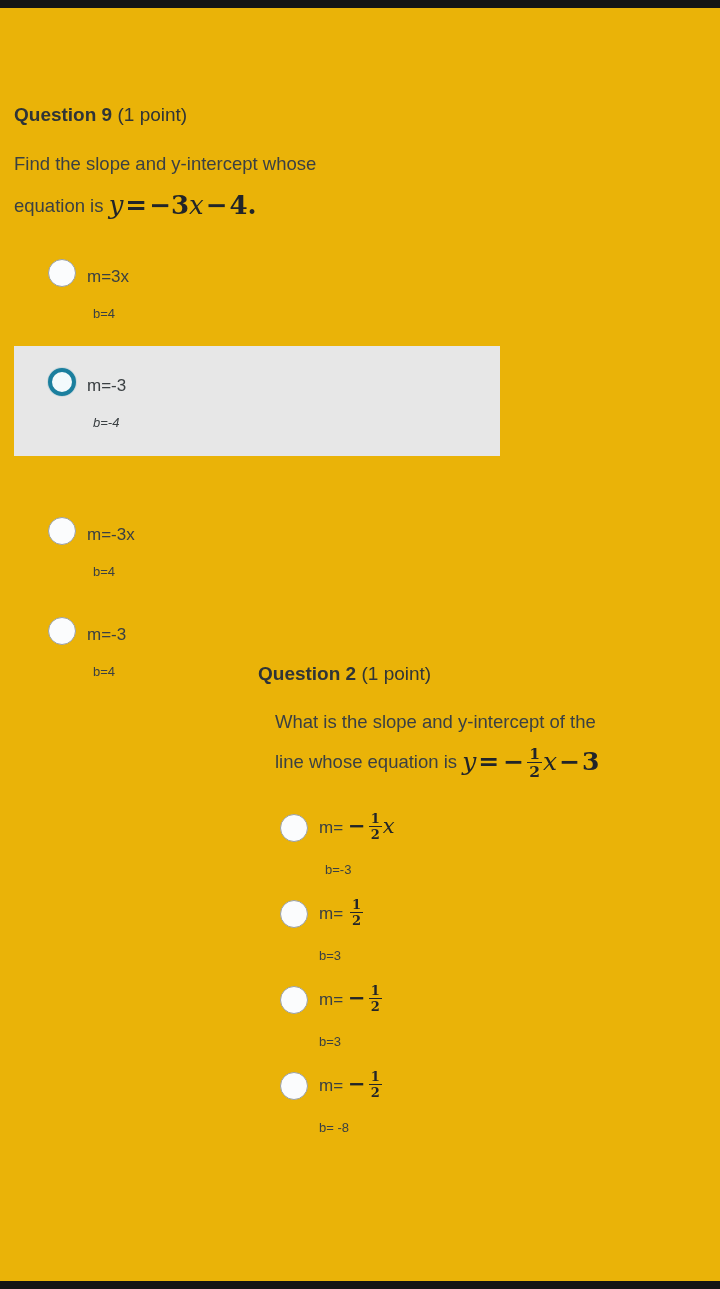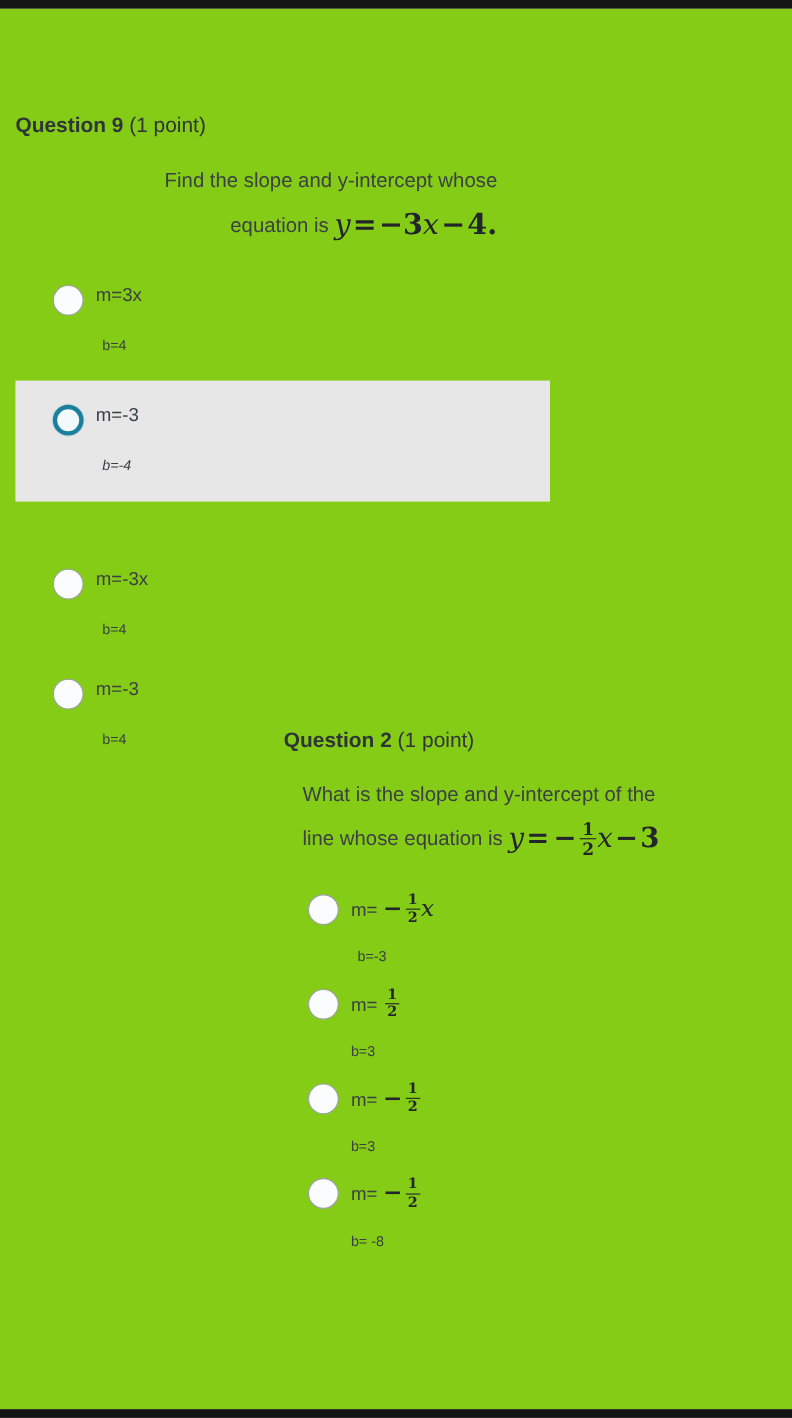--- a/index.html
+++ b/index.html
@@ -25,21 +25,21 @@
   }
   .edge-bar.top { top: 0; height: 8px; }
   .edge-bar.bottom { bottom: 0; height: 8px; }
 
   .page {
     position: absolute;
     top: 8px;
     left: 0;
     width: 720px;
     height: 1273px;
-    background: #84cc16;
+    background: #eab308;
   }
 
   
   .question-block {
     position: absolute;
   }
 
   .q-heading {
     font-size: 19px;
     line-height: 1.2;
@@ -111,21 +111,21 @@
   .option {
     position: relative;
     display: block;
   }
   .option.selected-row {
     background: #e7e7e7;
   }
 
   .option-main {
     display: flex;
-    align-items: flex-start;
+    align-items: flex-end;
   }
 
   .radio {
     width: 28px;
     height: 28px;
     border-radius: 50%;
     border: 1.5px solid #9aa0a6;
     background: #fbfcfd;
     box-sizing: border-box;
     flex: 0 0 auto;
@@ -161,21 +161,21 @@
 
 <div class="page">
 
   <div class="question-block" style="left:14px; top:96px; width:500px;">
 
     <div class="q-heading">
       <span class="q-label">Question 9</span>
       <span class="q-points">(1 point)</span>
     </div>
 
-    <div class="q-stem" style="margin-left:18px; margin-top:20px; width:420px;text-align:right;">
+    <div class="q-stem" style="margin-top:20px; width:420px;">
       <div>Find the slope and y-intercept whose</div>
       <div>
         <span>equation is</span>
         <span class="math big">
           <span class="mi">y</span><span class="mo">=</span><span class="mi"><span class="mn">−3</span><span class="mi">x</span><span class="mo">−</span><span class="mn">4</span></span><span class="mo" style="padding:0">.</span>
         </span>
       </div>
     </div>
 
     <div class="option" style="margin-top:24px; padding:6px 0 6px 0;">

